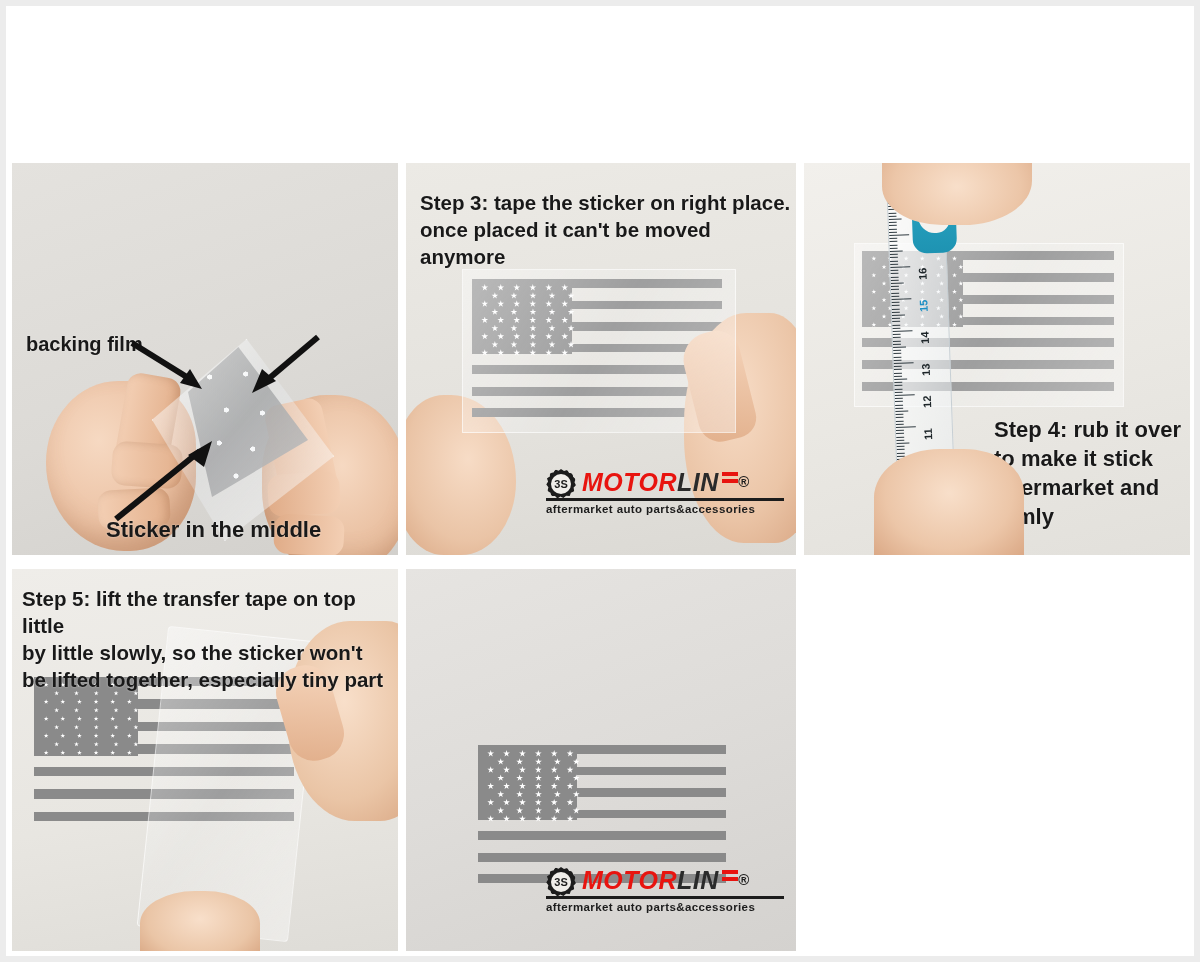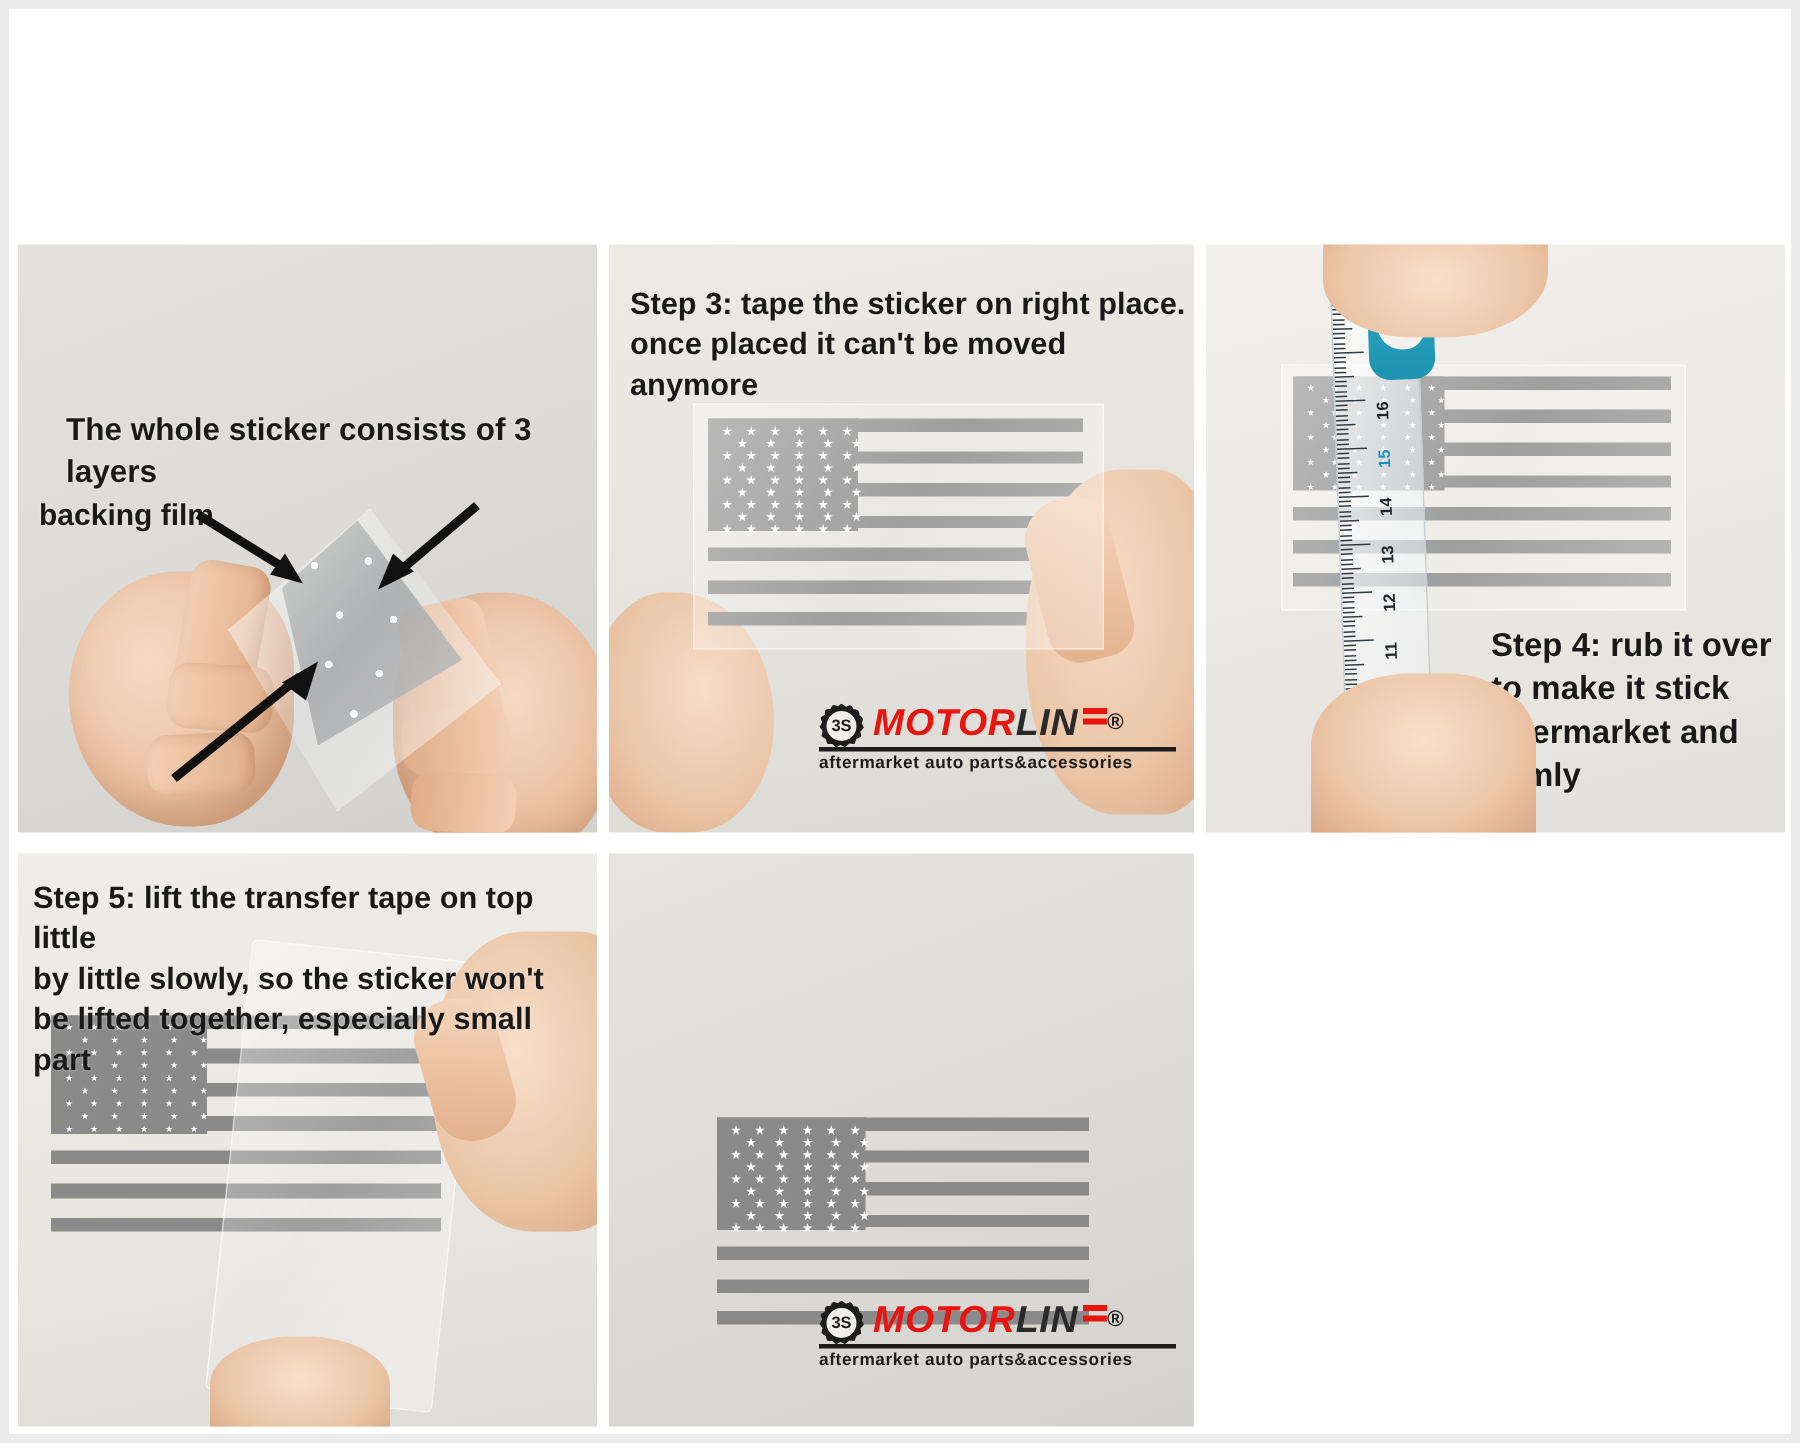--- a/index.html
+++ b/index.html
@@ -319,22 +319,22 @@
       </svg>
       <svg class="arrow" style="left:228px;top:170px;width:84px;height:66px;" viewBox="0 0 84 66">
         <path d="M78 4 L26 48" stroke="#111" stroke-width="6" fill="none"></path>
         <path d="M12 60 L22 36 L36 48 Z" fill="#111"></path>
       </svg>
       <svg class="arrow" style="left:96px;top:274px;width:110px;height:86px;" viewBox="0 0 110 86">
         <path d="M8 82 L92 14" stroke="#111" stroke-width="6" fill="none"></path>
         <path d="M104 4 L96 30 L80 18 Z" fill="#111"></path>
       </svg>
 
-      <div class="cap cap-sub">The whole sticker consists of 3 layers</div>
       <div class="cap cap-bf">backing film</div>
+      <div class="cap cap-mid">Sticker in the middle</div>
     </div>
 
     <div class="panel p3">
       <div class="hand-hold-l"></div>
       <div class="flag" id="flag3" style="left:66px;top:116px;width:250px;height:140px;">
           <div class="stripes">
             <div class="stripe" style="top: 0px; height: 8.83077px; background: rgb(138, 138, 138);"></div>
             <div class="stripe" style="top: 21.5385px; height: 8.83077px; background: rgb(138, 138, 138);"></div>
             <div class="stripe" style="top: 43.0769px; height: 8.83077px; background: rgb(138, 138, 138);"></div>
             <div class="stripe" style="top: 64.6154px; height: 8.83077px; background: rgb(138, 138, 138);"></div>
@@ -662,21 +662,21 @@
             <div class="star" style="left: 76.2112px; top: 73.1982px; background: rgb(255, 255, 255);"></div>
             <div class="star" style="left: 92.8512px; top: 73.1982px; background: rgb(255, 255, 255);"></div>
           </div>
         </div>
       <div class="tape-overlay" style="left:140px;top:64px;width:150px;height:300px;transform:rotate(6deg);border-radius:4px;"></div>
       <div class="hand-corner"></div>
       <div class="thumb2"></div>
       <div class="hand-bottom"></div>
       <div class="cap">Step 5: lift the transfer tape on top little
  by little slowly, so the sticker won't
-be lifted together, especially small part</div>
+be lifted together, especially tiny part</div>
     </div>
 
     <div class="panel p6">
       <div class="flag" id="flag6" style="left:72px;top:176px;width:248px;height:140px;">
           <div class="stripes">
             <div class="stripe" style="top: 0px; height: 8.83077px; background: rgb(138, 138, 138);"></div>
             <div class="stripe" style="top: 21.5385px; height: 8.83077px; background: rgb(138, 138, 138);"></div>
             <div class="stripe" style="top: 43.0769px; height: 8.83077px; background: rgb(138, 138, 138);"></div>
             <div class="stripe" style="top: 64.6154px; height: 8.83077px; background: rgb(138, 138, 138);"></div>
             <div class="stripe" style="top: 86.1538px; height: 8.83077px; background: rgb(138, 138, 138);"></div>

